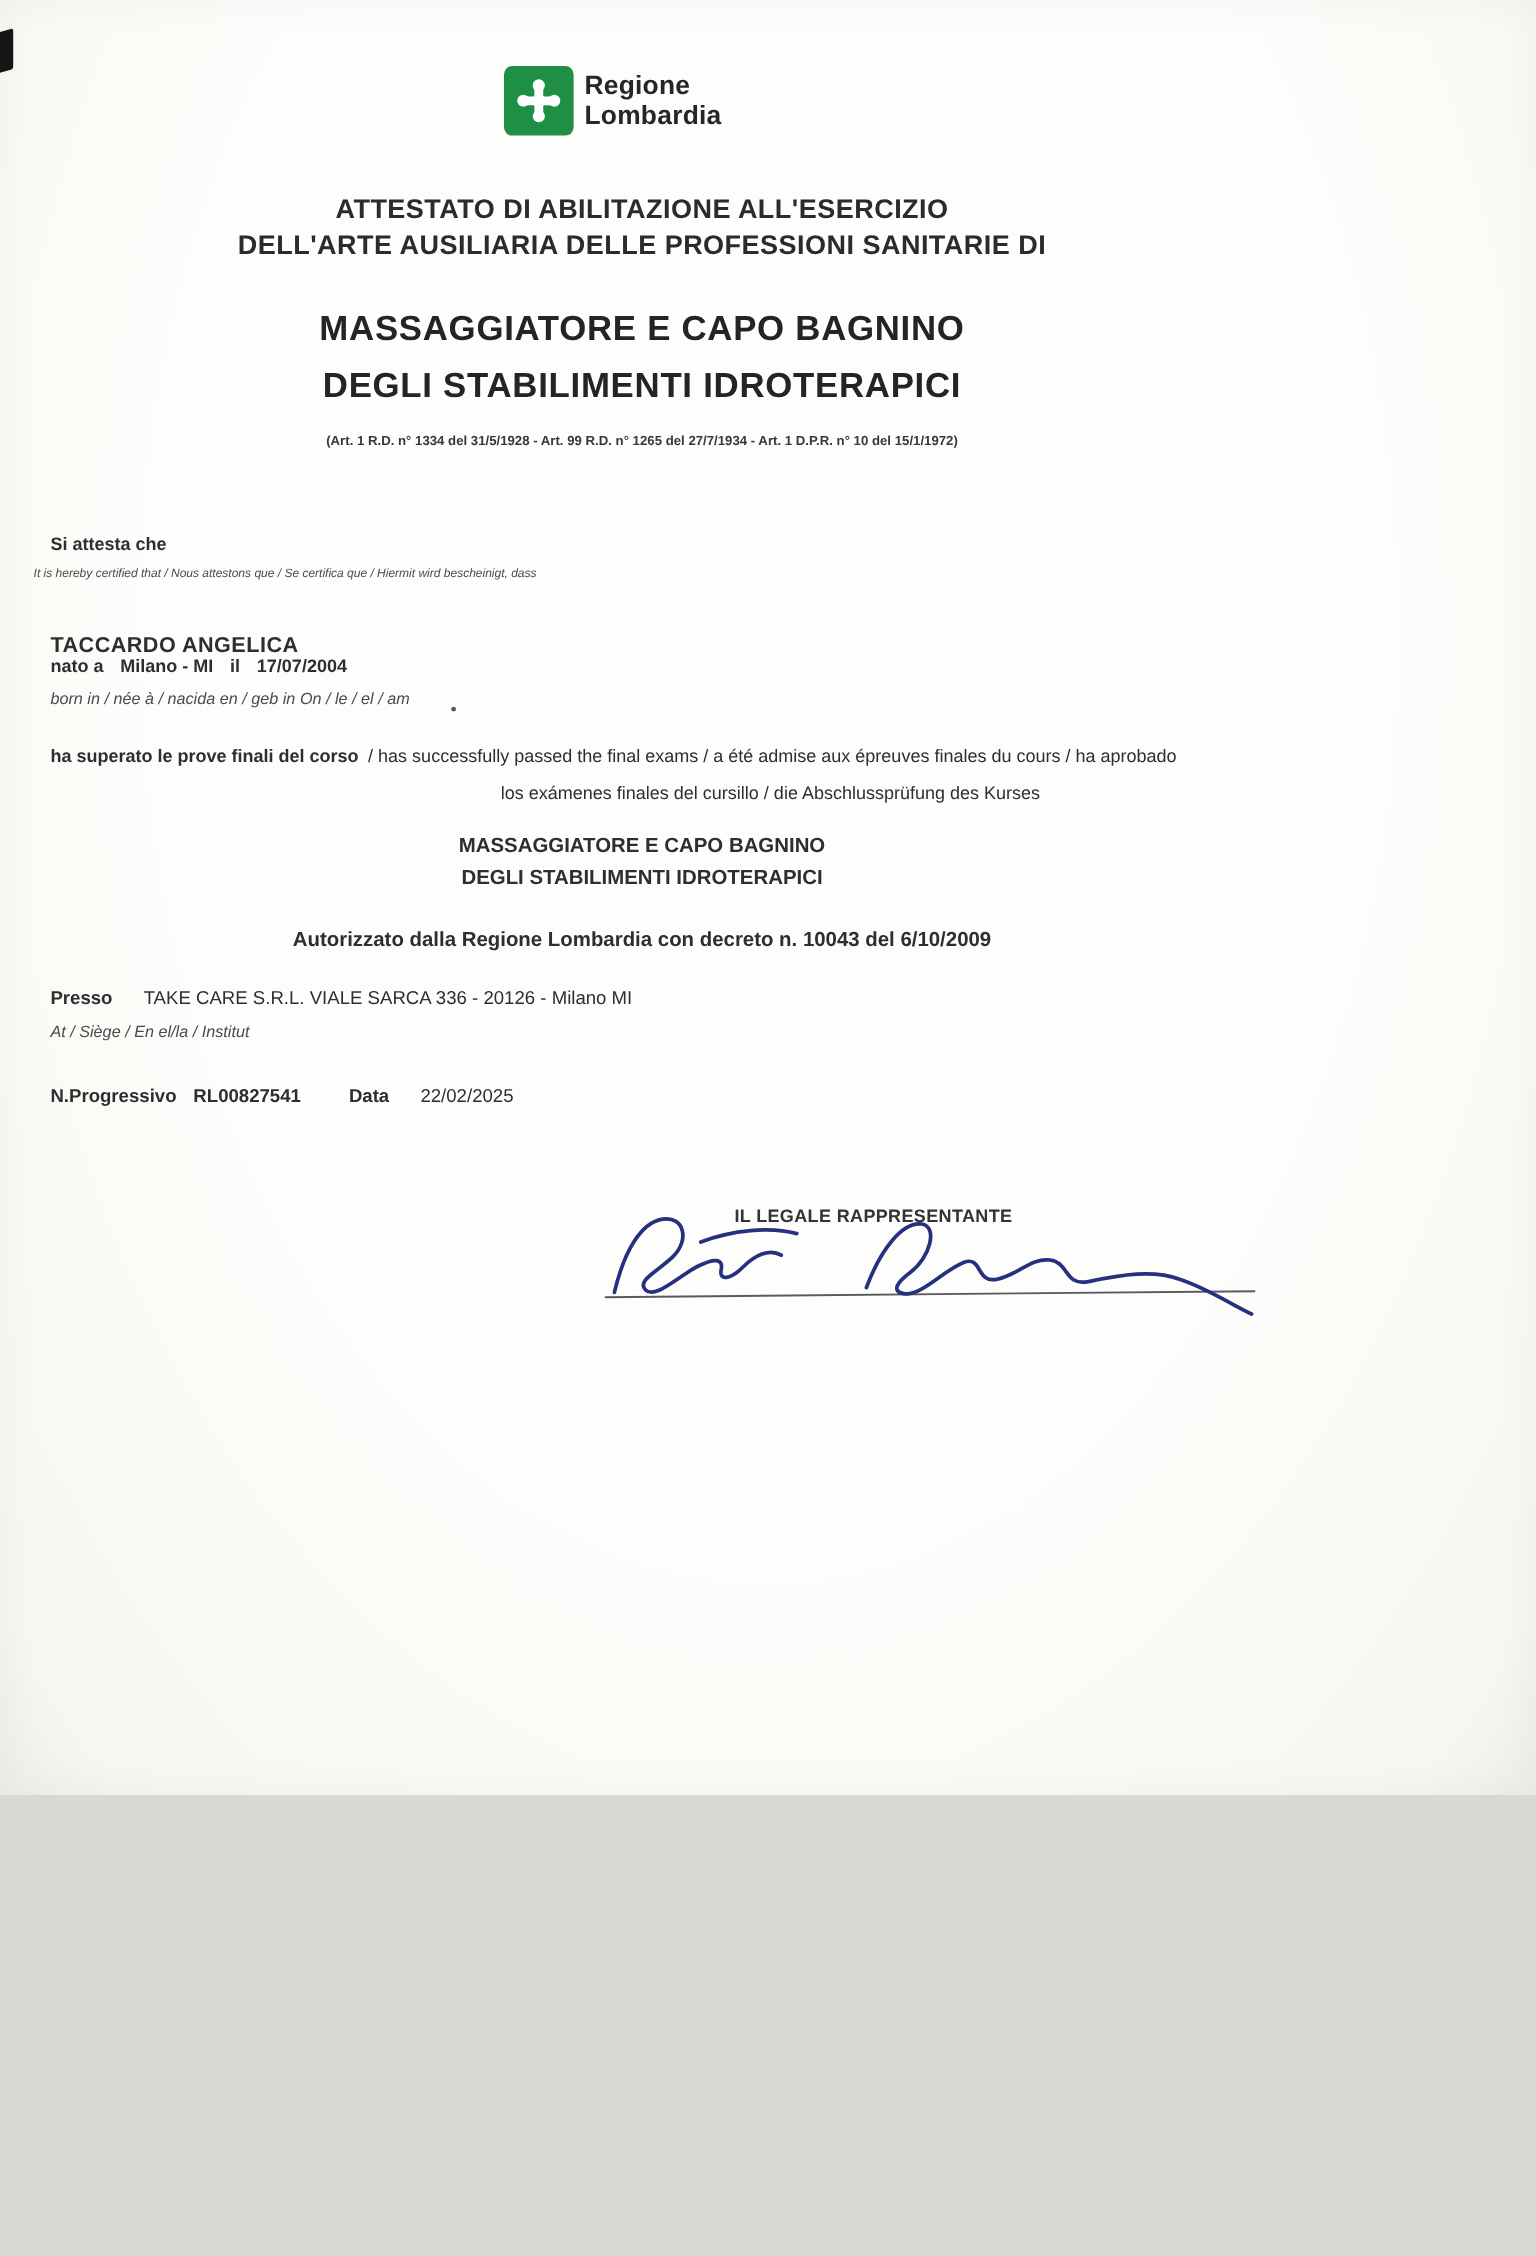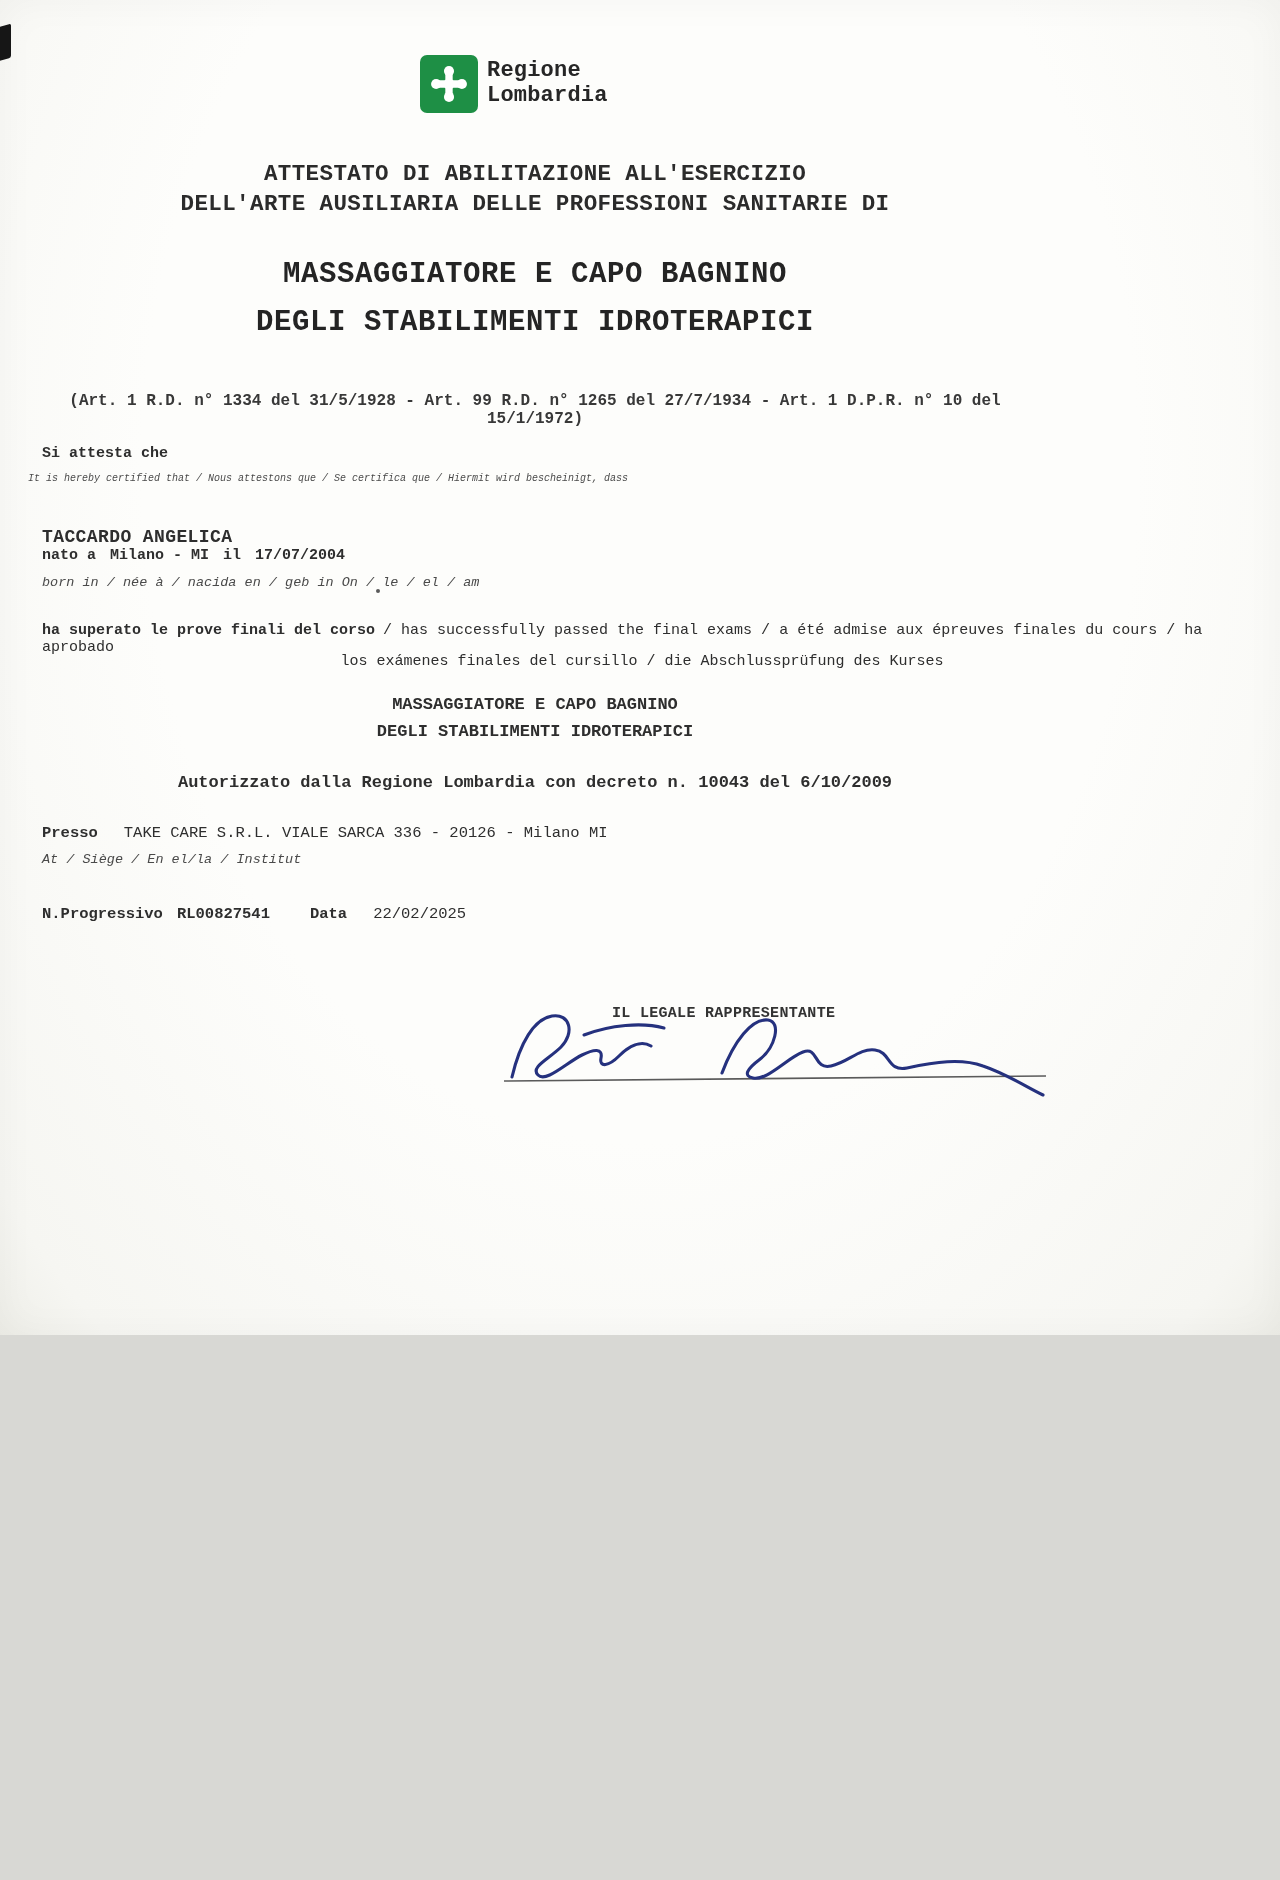--- a/index.html
+++ b/index.html
@@ -1,21 +1,21 @@
 <!DOCTYPE html>
 <html><head>
 <meta charset="utf-8">
 <style>
   html,body { margin:0; padding:0; background:#d8d8d4; }
   #paper {
     position:relative;
-    width:1280px; height:1335px;
+    width:1280px; height:1496px;
     margin:0 auto;
     background: radial-gradient(ellipse at 50% 35%, #fdfdfb 55%, #f6f6f2 92%, #efefe9 100%);
-    font-family:Liberation Mono, monospace;
+    font-family:Liberation Sans, sans-serif;
     color:#2e2e2e;
     overflow:hidden;
     box-shadow: inset 0 0 40px rgba(0,0,0,0.04);
   }
   .abs { position:absolute; }
   .ctr { text-align:center; }
 
   
   .logo-block { left:420px; top:55px; display:flex; align-items:center; }
   .logo-mark { width:58px; height:58px; background:#1e8f45; border-radius:7px;
@@ -24,21 +24,21 @@
   .logo-text { margin-left:9px; font-weight:bold; font-size:22px; color:#262626;
                line-height:1.12; letter-spacing:0.2px; }
 
   .header-block { left:40px; top:160px; width:990px; font-weight:bold;
                   font-size:22.5px; color:#2b2b2b; line-height:1.32; letter-spacing:0.4px; }
 
   .title1 { left:40px; top:258px; width:990px; font-weight:bold; font-size:29px;
             color:#242424; letter-spacing:0.6px; }
   .title2 { left:40px; top:306px; width:990px; font-weight:bold; font-size:29px;
             color:#242424; letter-spacing:0.6px; }
-  .legal  { left:40px; top:392px; width:990px; font-weight:bold; font-size:16px;
+  .legal  { left:40px; top:362px; width:990px; font-weight:bold; font-size:11px;
             color:#383838; }
 
   .si-attesta { left:42px; top:445px; font-size:15px; font-weight:bold; }
   .ml-1 { left:28px; top:473px; font-size:10px; font-style:italic; color:#4a4a4a; }
   .person { left:42px; top:499px; font-size:18px; font-weight:bold; letter-spacing:0.4px;margin-top:28px; }
 
   .nato { left:42px; top:547px; font-size:15px; font-weight:bold; }
   .nato span { margin-right:14px; }
   .ml-2 { left:42px; top:575px; font-size:13.5px; font-style:italic; color:#4a4a4a; }
 

